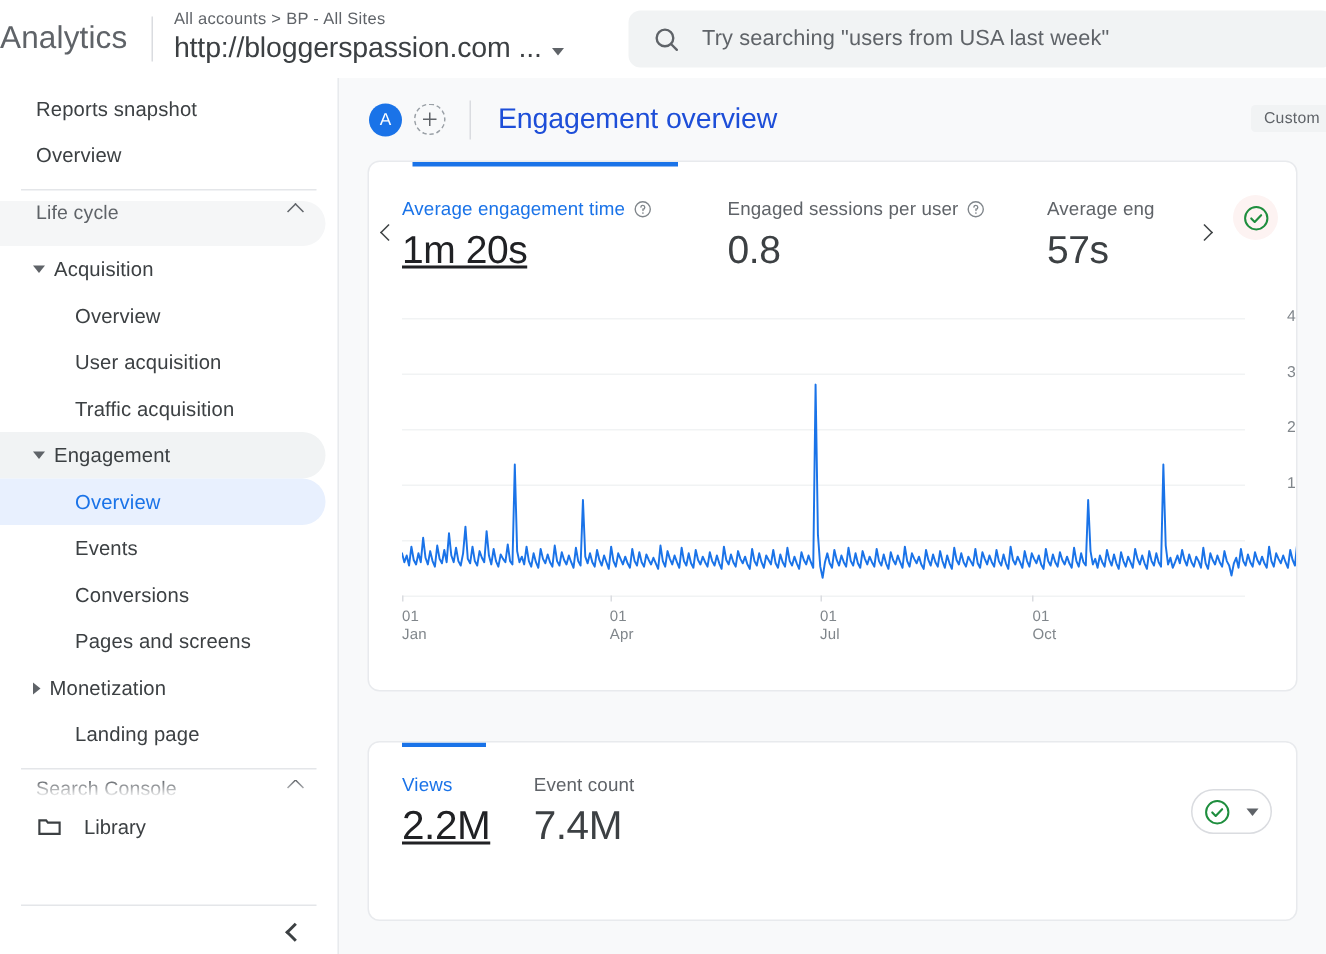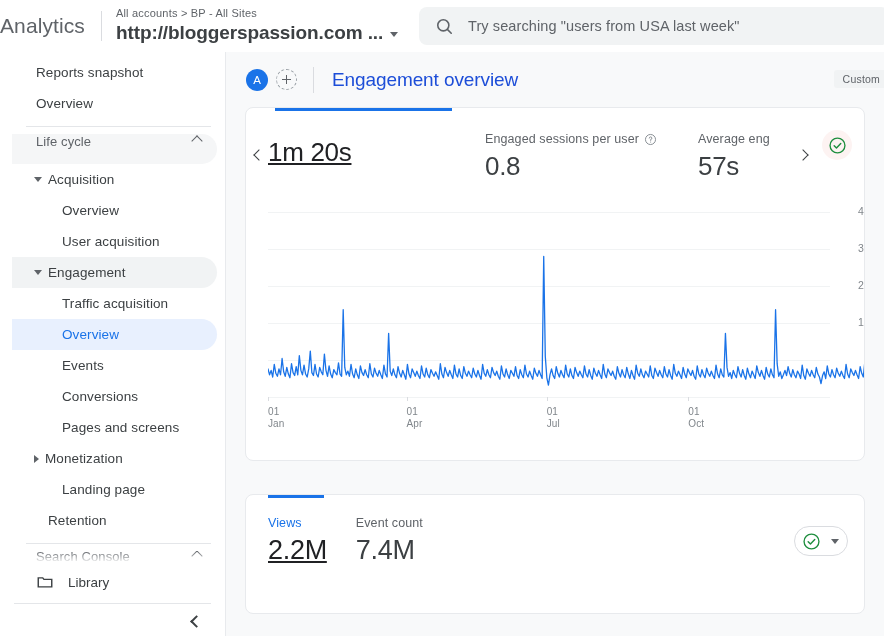--- a/index.html
+++ b/index.html
@@ -25,21 +25,21 @@
     width: 1px; height: 30px; background: #dadce0; margin: 0 14px 0 16px;
   }
   .acct-block { display: flex; flex-direction: column; justify-content: center; min-width: 0; }
   .acct-crumb {
     font-size: 11px; color: #5f6368; line-height: 13px; white-space: nowrap;
     letter-spacing: .2px;
   }
   .acct-name-row { display: flex; align-items: center; gap: 7px; }
   .acct-name {
     font-size: 19px; color: #3c4043; line-height: 26px; white-space: nowrap;
-    font-weight: 700; letter-spacing: -.1px;
+    font-weight: 400; letter-spacing: -.1px;
   }
   .caret-down {
     width: 0; height: 0; border-left: 4.5px solid transparent;
     border-right: 4.5px solid transparent; border-top: 5px solid #5f6368;
     flex: none; margin-top: 3px;
   }
   .search-wrap {
     position: absolute; left: 419px; top: 7px;
     width: 470px; height: 38px;
     background: #f1f3f4; border-radius: 8px;
@@ -52,21 +52,21 @@
     font-size: 14.5px; color: #5f6368; width: 100%;
     letter-spacing: .1px;
   }
   .search-input::placeholder { color: #5f6368; opacity: 1; }
 
   
   .sidebar {
     position: absolute; top: 52px; left: 0; width: 225px; height: 584px;
     background: #fff; overflow: hidden;
   }
-  .nav-scroll { position: relative; padding-top: 0; padding-left: 12px; }
+  .nav-scroll { position: relative; padding-top: 0; }
   .nav-item {
     display: flex; align-items: center; height: 31px;
     font-size: 13.5px; color: #3c4043; cursor: pointer;
     border-radius: 0 16px 16px 0; margin-right: 8px;
     white-space: nowrap; letter-spacing: .1px;
   }
   .nav-item.lvl0 { padding-left: 24px; }
   .nav-item.lvl1 { padding-left: 36px; }
   .nav-item.lvl2 { padding-left: 50px; }
   .nav-item.selected { background: #e8f0fe; color: #1a73e8; }
@@ -271,48 +271,45 @@
           <div class="nav-item lvl1">
             <span class="nav-arrow down"></span>
             <span>Acquisition</span>
           </div>
           <div class="nav-item lvl2">
             <span>Overview</span>
           </div>
           <div class="nav-item lvl2">
             <span>User acquisition</span>
           </div>
+          <div class="nav-item lvl2">
+            <span>Traffic acquisition</span>
+          </div>
           <div class="nav-item lvl1 hovered">
             <span class="nav-arrow down"></span>
             <span>Engagement</span>
           </div>
-          <div class="nav-item lvl2">
-            <span>Traffic acquisition</span>
-          </div>
           <div class="nav-item lvl2 selected">
             <span>Overview</span>
           </div>
           <div class="nav-item lvl2">
             <span>Events</span>
           </div>
           <div class="nav-item lvl2">
             <span>Conversions</span>
           </div>
           <div class="nav-item lvl2">
             <span>Pages and screens</span>
           </div>
           <div class="nav-item lvl1">
             <span class="nav-arrow right"></span>
             <span>Monetization</span>
           </div>
           <div class="nav-item lvl2">
             <span>Landing page</span>
-          </div>
-          <div class="nav-item lvl1">
-            <span>Retention</span>
           </div>
         </div>
       <div class="nav-divider"></div>
       <div class="sc-clip">
         <div class="section-head plain" style="height:30px;margin-top:-2px;">
           <span>Search Console</span>
           <span class="chev"></span>
         </div>
         <div class="sc-fade"></div>
       </div>
@@ -343,20 +340,28 @@
 
       <div class="card card-a">
         <div class="tab-indicator" style="left:29px;width:177px;"></div>
 
         <div class="metrics-row">
           <div class="nav-chev prev">
               <i></i>
             </div>
           <div id="metrics-a" style="display:flex;">
               <div class="metric metric-clip active" style="width: 217px;">
+                <div class="metric-label">
+                  <span>Average engagement time</span>
+                  <svg width="13" height="13" viewBox="0 0 24 24" class="help-ico">
+                    <circle cx="12" cy="12" r="9.3" fill="none" stroke="#80868b" stroke-width="1.7"></circle>
+                    <path d="M9.7 9.4a2.4 2.4 0 1 1 2.6 2.6v1.6" fill="none" stroke="#80868b" stroke-width="1.7" stroke-linecap="round"></path>
+                    <circle cx="12.2" cy="16.6" r="1.05" fill="#80868b"></circle>
+                  </svg>
+                </div>
                 <div class="metric-value">1m 20s</div>
               </div>
               <div class="metric metric-clip" style="width: 213px;">
                 <div class="metric-label">
                   <span>Engaged sessions per user</span>
                   <svg width="13" height="13" viewBox="0 0 24 24" class="help-ico">
                     <circle cx="12" cy="12" r="9.3" fill="none" stroke="#80868b" stroke-width="1.7"></circle>
                     <path d="M9.7 9.4a2.4 2.4 0 1 1 2.6 2.6v1.6" fill="none" stroke="#80868b" stroke-width="1.7" stroke-linecap="round"></path>
                     <circle cx="12.2" cy="16.6" r="1.05" fill="#80868b"></circle>
                   </svg>

